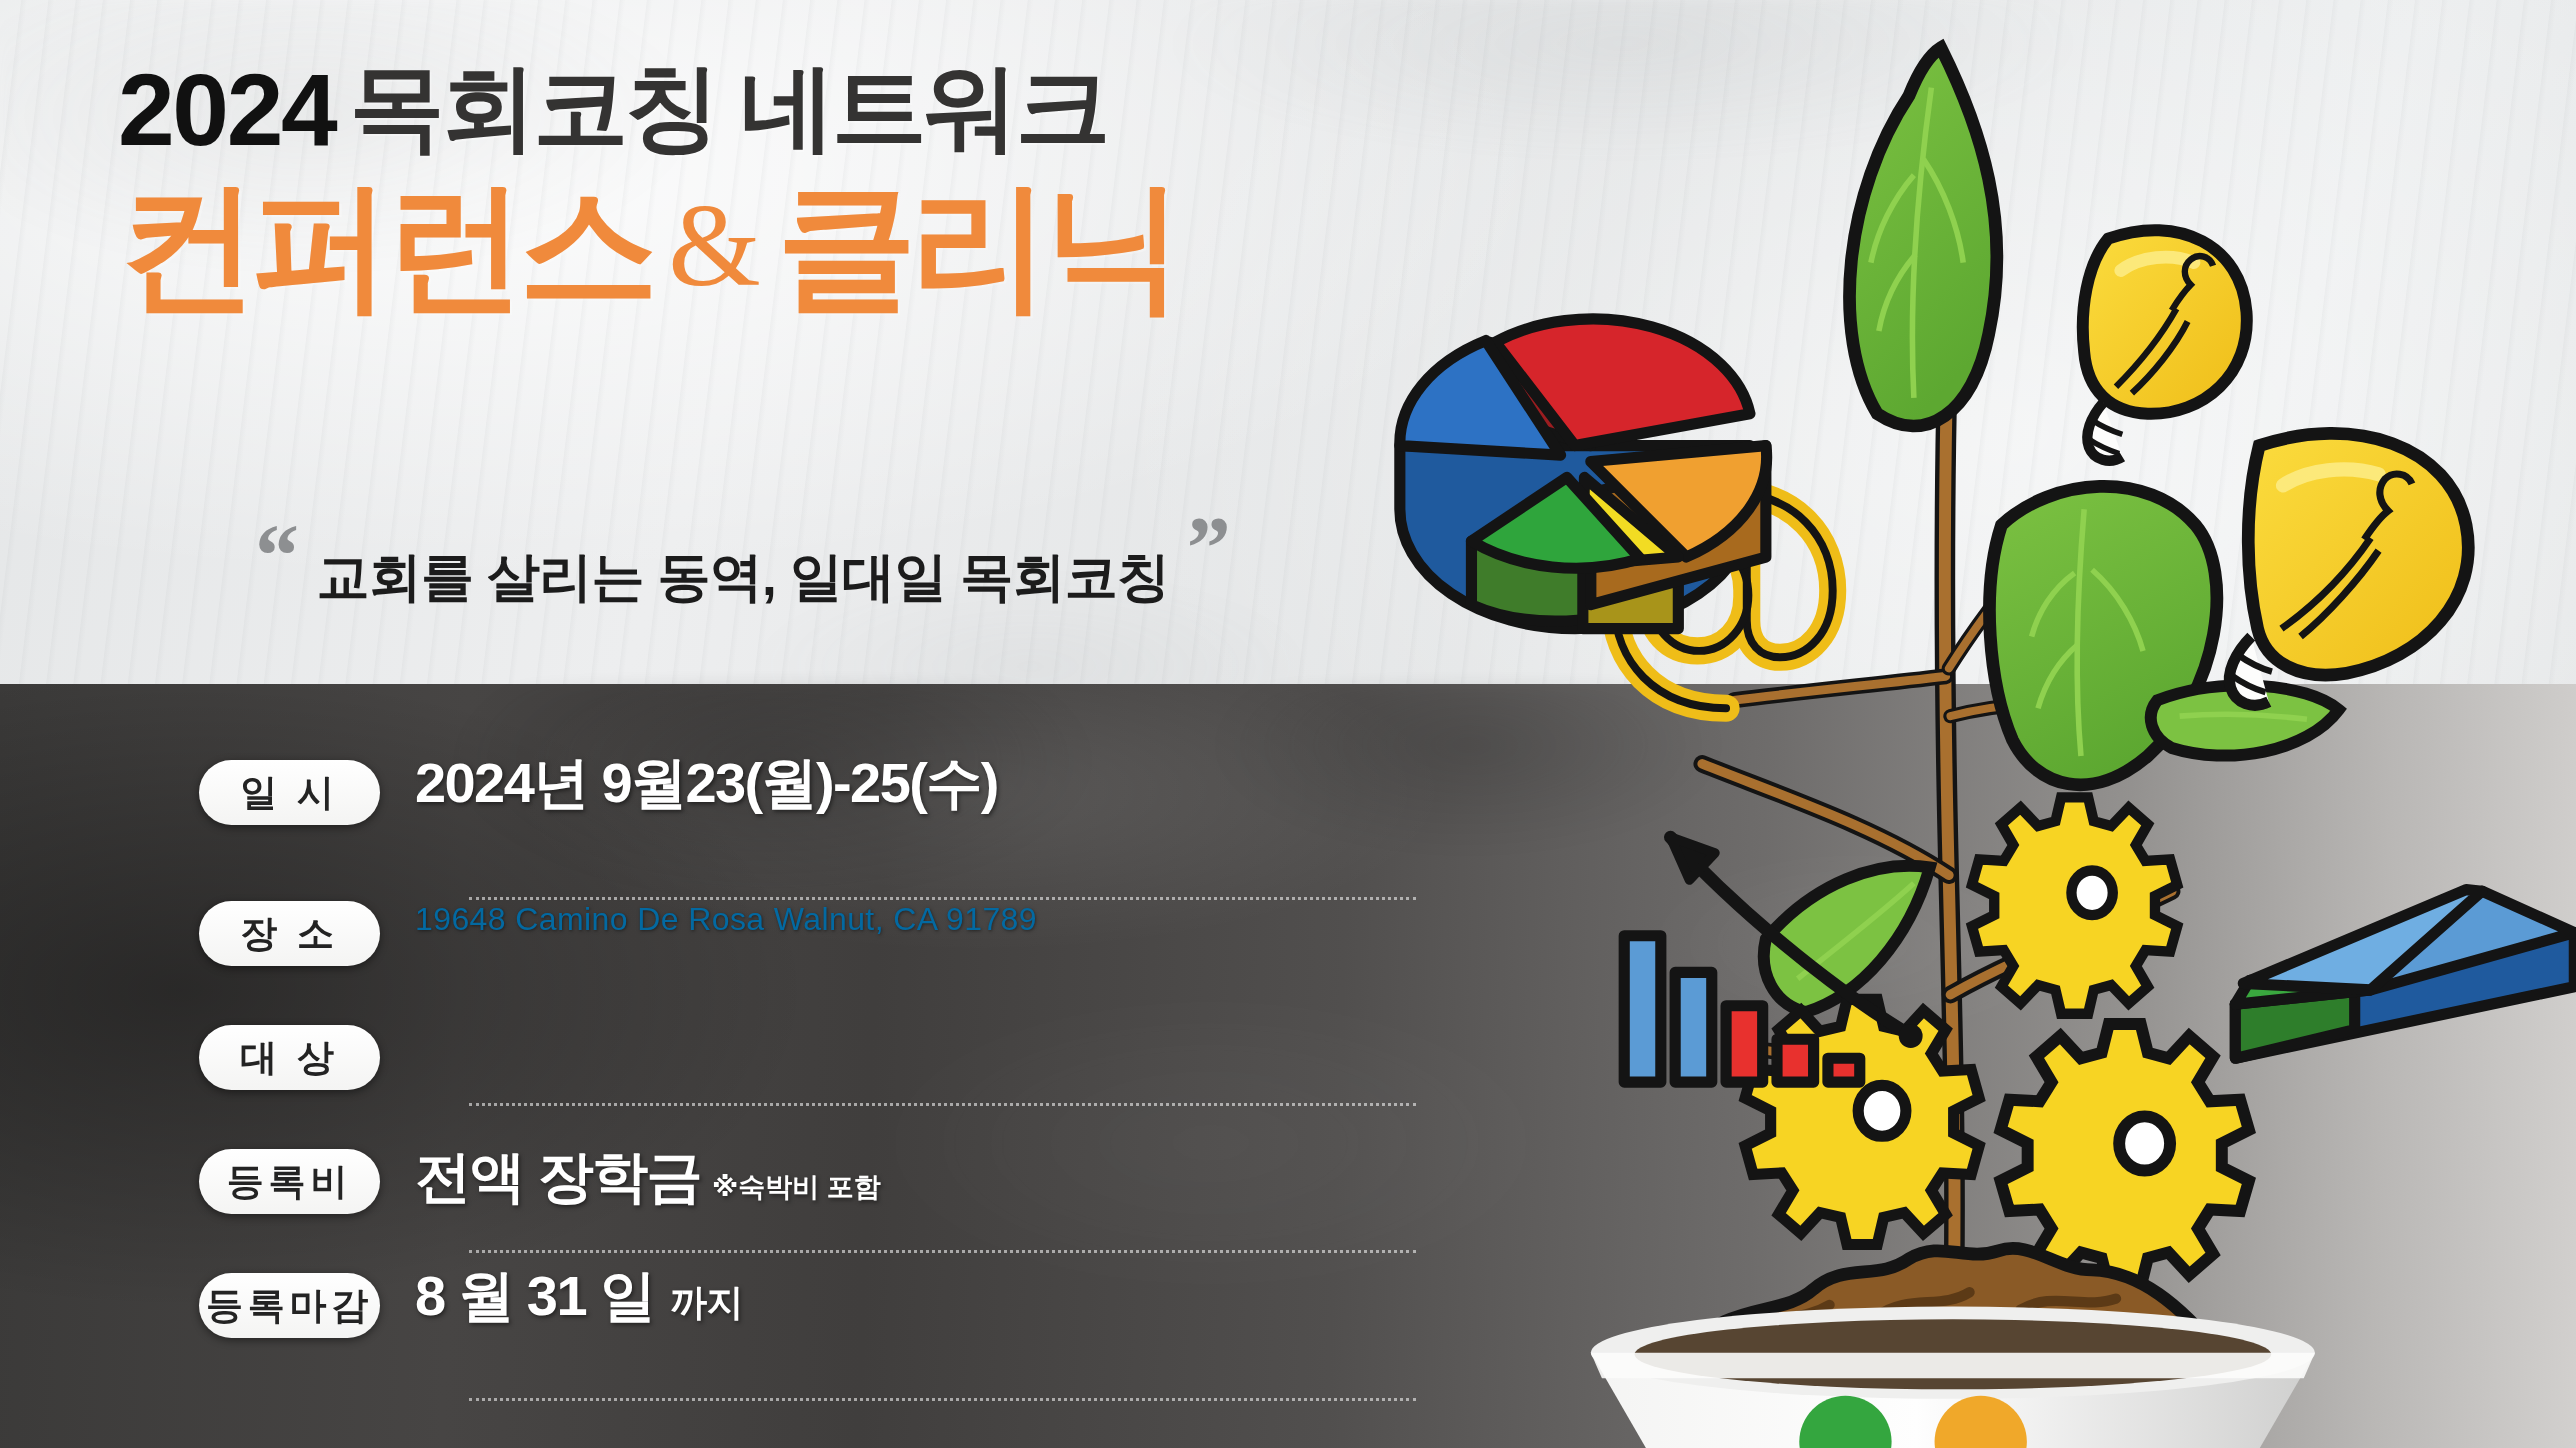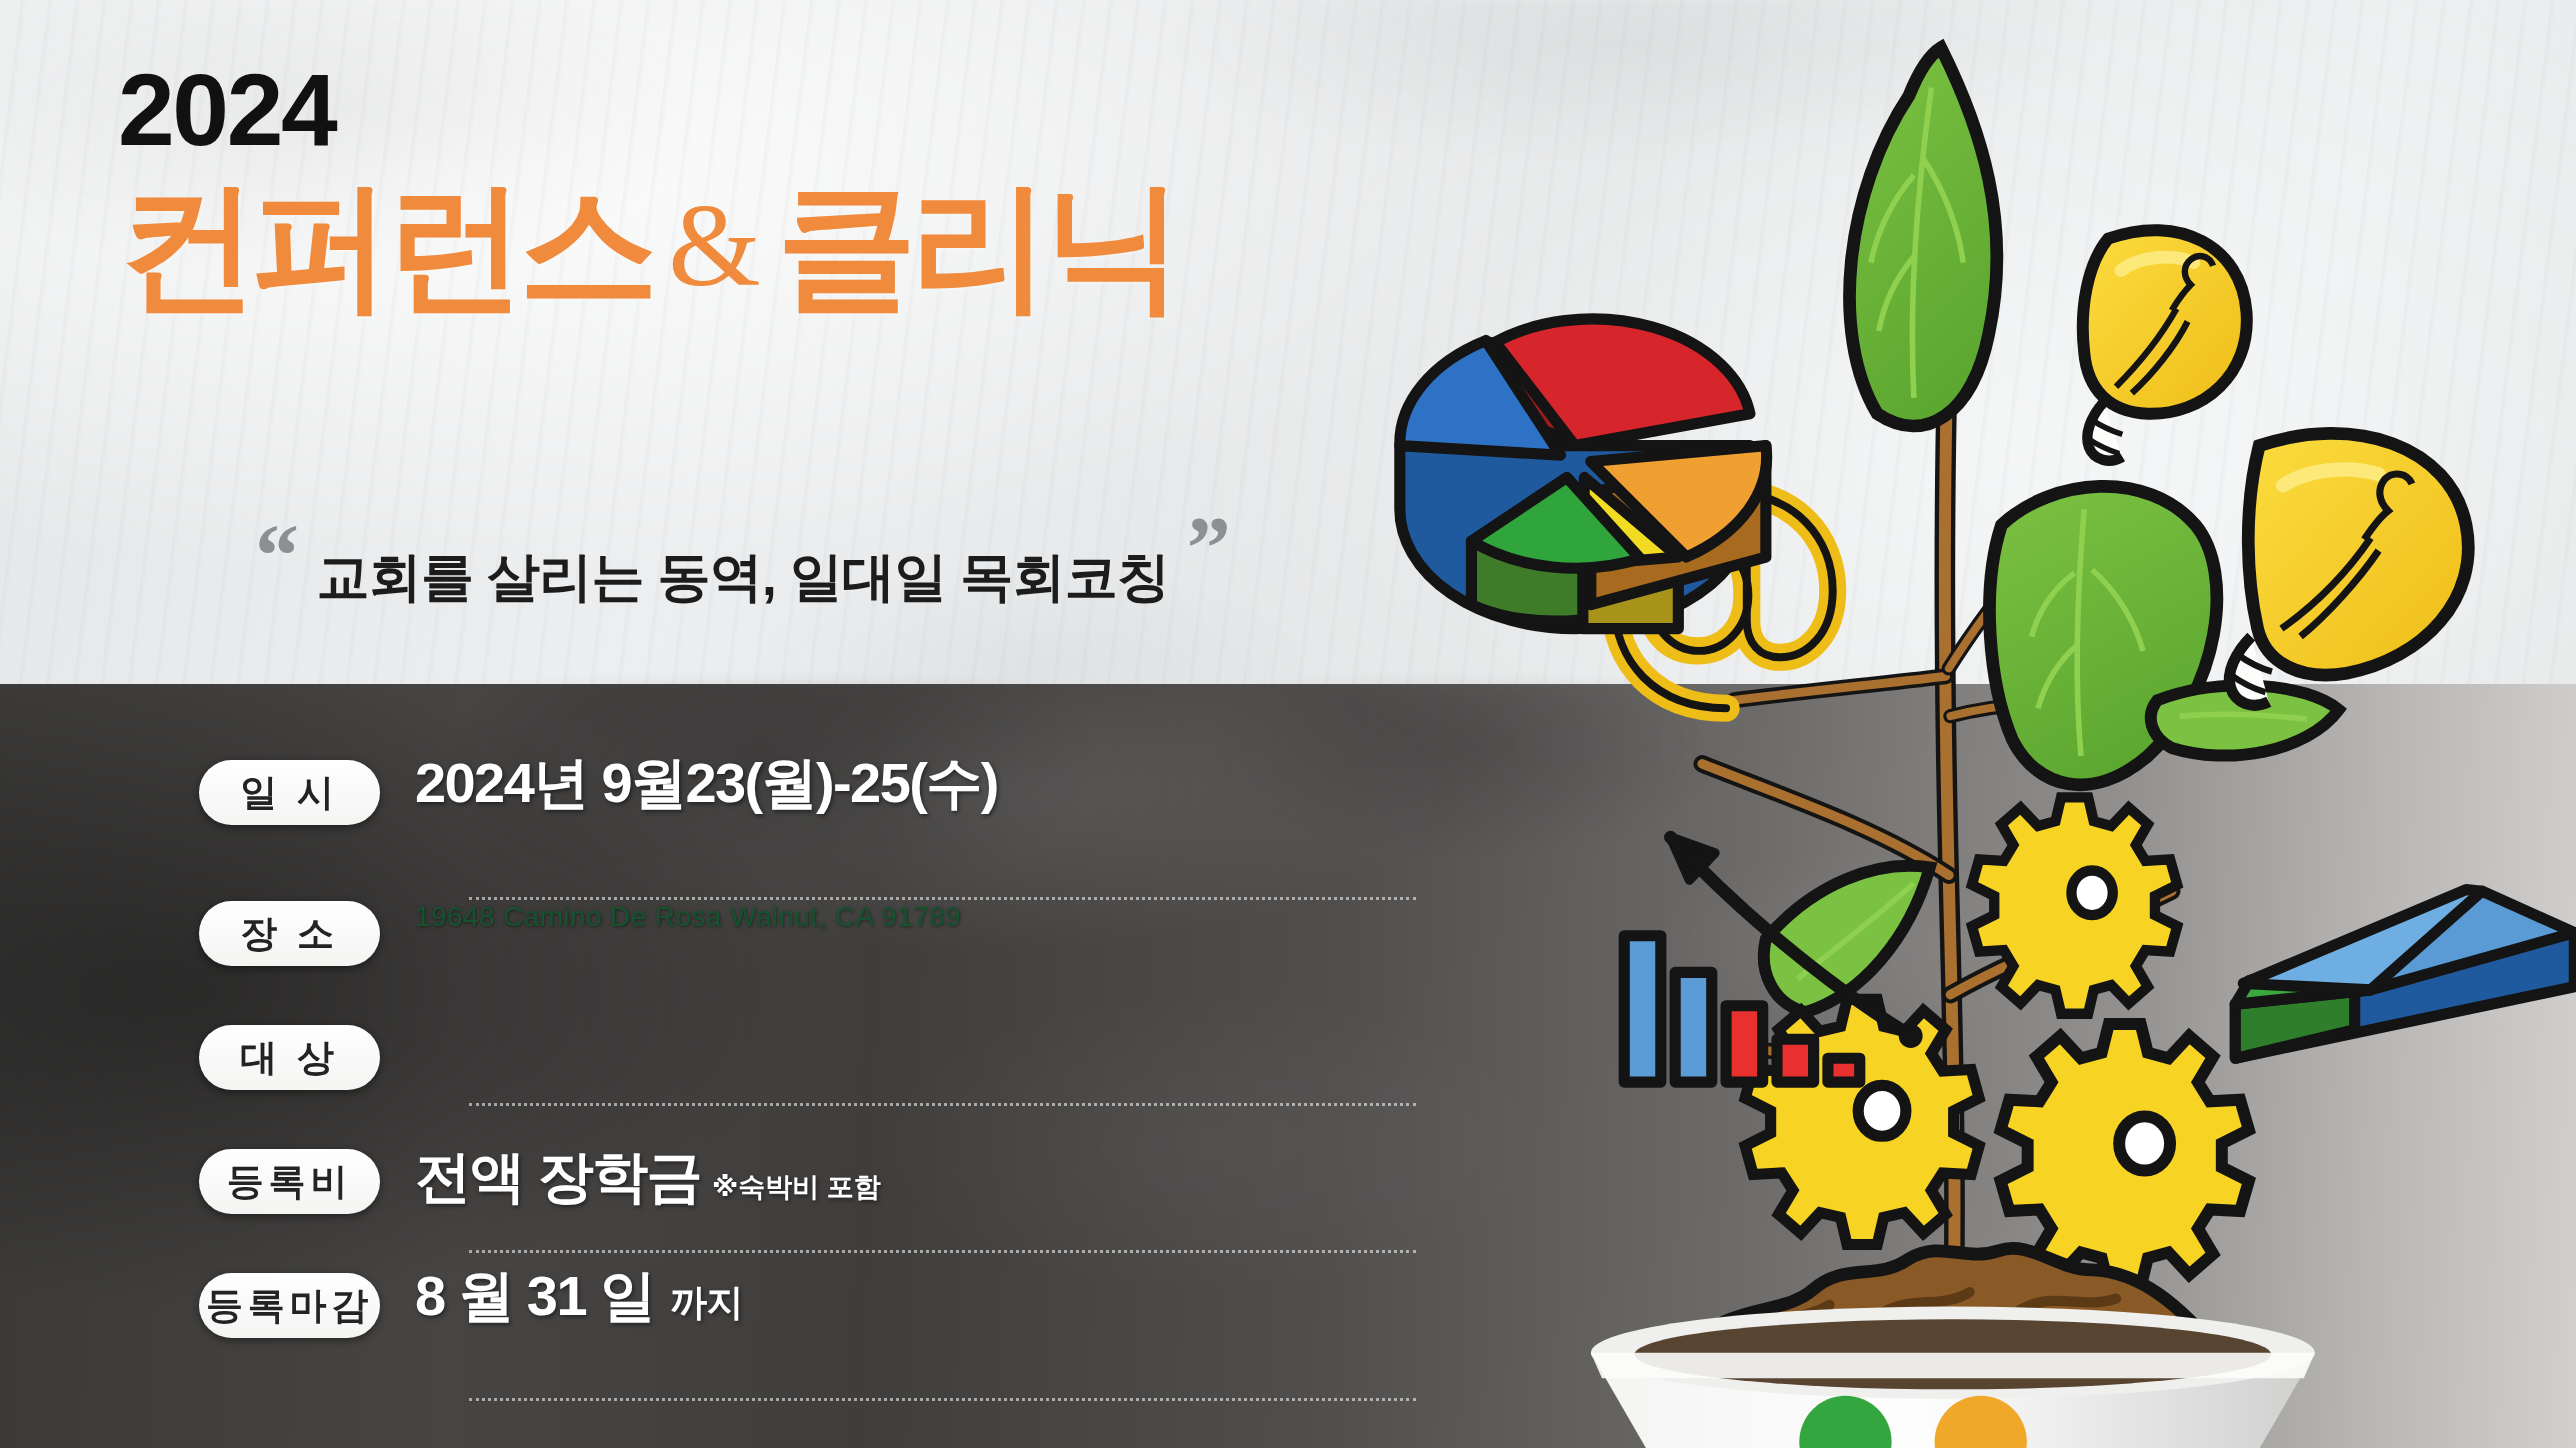--- a/index.html
+++ b/index.html
@@ -113,21 +113,21 @@
   .rowbody{ margin-left:35px; color:#fff; }
   .rv{
     font-size:56px; font-weight:800; color:#fff; letter-spacing:-1.6px;
     line-height:1.12; white-space:nowrap;
     text-shadow:1.6px 1.6px 4px rgba(0,0,0,.5);
   }
   .rv .sub-paren{ font-size:32px; font-weight:700; letter-spacing:0; }
   .rv .note{ font-size:27px; font-weight:700; letter-spacing:0; margin-left:11px; }
   .rv .tail{ font-size:37px; font-weight:700; letter-spacing:-0.8px; margin-left:16px; }
   .addr{
-    font-size:28px; font-weight:400; color:#14532d; margin-top:8px;
+    font-size:32px; font-weight:400; color:#0369a1; margin-top:8px;
     letter-spacing:0.4px; text-shadow:0.8px 0.8px 3.2px rgba(0,0,0,.5);
   }
   .divider{
     position:absolute; left:469px; width:947px; height:0;
     border-top:3.2px dotted rgba(255,255,255,.55);
   }
 
   
   .art{ position:absolute; left:1352px; top:0; width:1224px; height:1449px; }
   .art svg{ width:100%; height:100%; display:block; }
@@ -141,20 +141,21 @@
   <div class="bg-grunge"></div>
   <div class="bg-streaks"></div>
 
   <div class="dark-band">
     <div class="dark-band-smoke"></div>
   </div>
 
   <div class="headline">
     <div class="line1">
       <span class="yr">2024</span>
+      <span class="l1-kr">목회코칭 네트워크</span>
     </div>
     <div class="line2">
       <span class="l2-kr">컨퍼런스</span>
       <span class="amp">&amp;</span>
       <span class="l2-kr">클리닉</span>
     </div>
   </div>
 
   <div class="tagline">
     <span class="quote">“</span>

